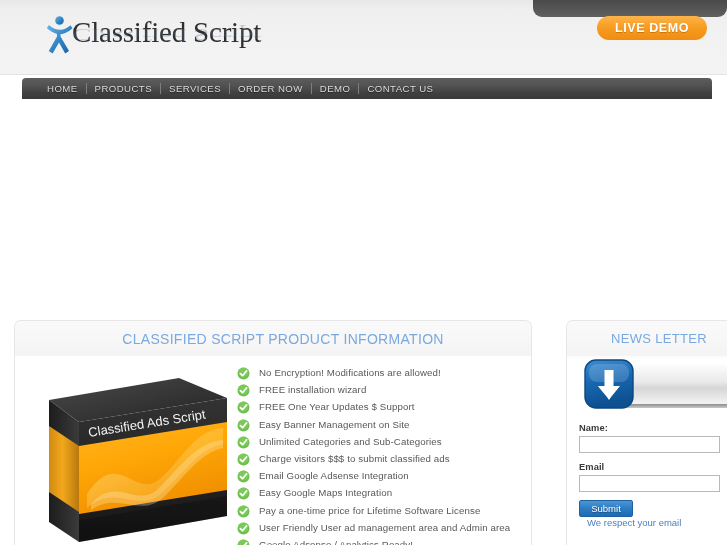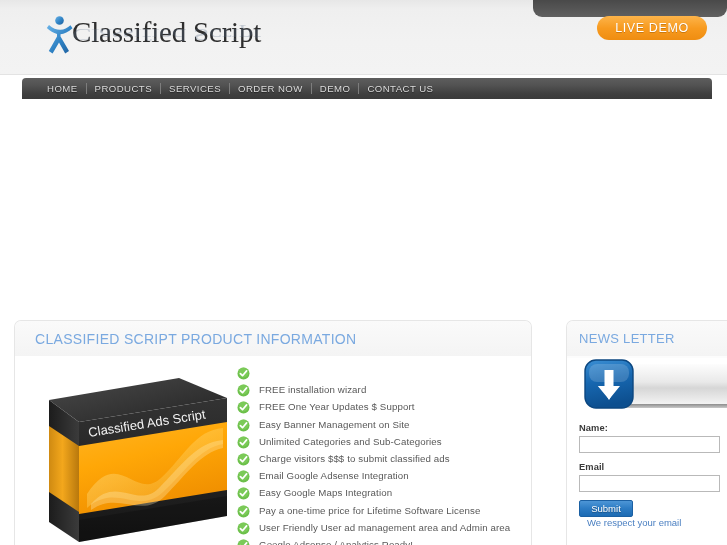--- a/index.html
+++ b/index.html
@@ -26,21 +26,21 @@
   .demo-plate {
     position: absolute; left: 533px; top: -16px; width: 194px; height: 33px;
     background: linear-gradient(180deg, #3c3c3c 0%, #4a4a4a 50%, #606060 100%);
     border-radius: 9px;
   }
   .live-demo-btn {
     position: absolute; left: 597px; top: 16px; width: 110px; height: 24px;
     background: linear-gradient(180deg, #fdb44a 0%, #f79a1f 52%, #ef8d11 100%);
     border-radius: 12px;
     color: #ffffff;
-    font-size: 12.5px; font-weight: normal; letter-spacing: .6px;
+    font-size: 12.5px; font-weight: bold; letter-spacing: .6px;
     display: flex; align-items: center; justify-content: center;
     text-shadow: 0 1px 0 rgba(150,85,0,.45);
     cursor: pointer;
   }
 
   
   .logo {
     position: absolute; left: 40px; top: 12px; height: 52px;
     display: flex; align-items: flex-start;
   }
@@ -92,20 +92,21 @@
     border-radius: 7px 7px 0 0;
   }
   .panel-main { left: 14px; top: 320px; width: 518px; height: 225px; }
   .panel-side { left: 566px; top: 320px; width: 174px; height: 225px; }
 
   .panel-head {
     height: 35px; display: flex; align-items: center;
     padding-left: 20px;
     background: linear-gradient(180deg, #fafafa 0%, #f4f4f4 100%);
     border-radius: 6px 6px 0 0;
+    justify-content: center;
   }
   .panel-side .panel-head { padding-left: 12px; }
   .panel-title {
     color: #7aa9e0; font-size: 14px; letter-spacing: .3px;
     font-weight: normal; white-space: nowrap;
   }
   .panel-side .panel-title { font-size: 13px; }
 
   
   .product-body { position: relative; height: 190px; background: #fff; }
@@ -274,20 +275,21 @@
       <div class="features">
 
         <div class="feature-row">
           <span class="ck">
             <svg viewBox="0 0 13 13" width="13" height="13" xmlns="http://www.w3.org/2000/svg">
               <circle cx="6.5" cy="6.5" r="6" fill="#6cc04a"></circle>
               <circle cx="6.5" cy="5.4" r="5" fill="#86d063" opacity=".6"></circle>
               <path d="M3.4 6.7 L5.5 8.7 L9.6 3.9" stroke="#fff" stroke-width="1.7" fill="none" stroke-linecap="round" stroke-linejoin="round"></path>
             </svg>
           </span>
+          <span class="feature-txt">No Encryption! Modifications are allowed!</span>
         </div>
 
         <div class="feature-row">
           <span class="ck">
             <svg viewBox="0 0 13 13" width="13" height="13" xmlns="http://www.w3.org/2000/svg">
               <circle cx="6.5" cy="6.5" r="6" fill="#6cc04a"></circle>
               <circle cx="6.5" cy="5.4" r="5" fill="#86d063" opacity=".6"></circle>
               <path d="M3.4 6.7 L5.5 8.7 L9.6 3.9" stroke="#fff" stroke-width="1.7" fill="none" stroke-linecap="round" stroke-linejoin="round"></path>
             </svg>
           </span>

